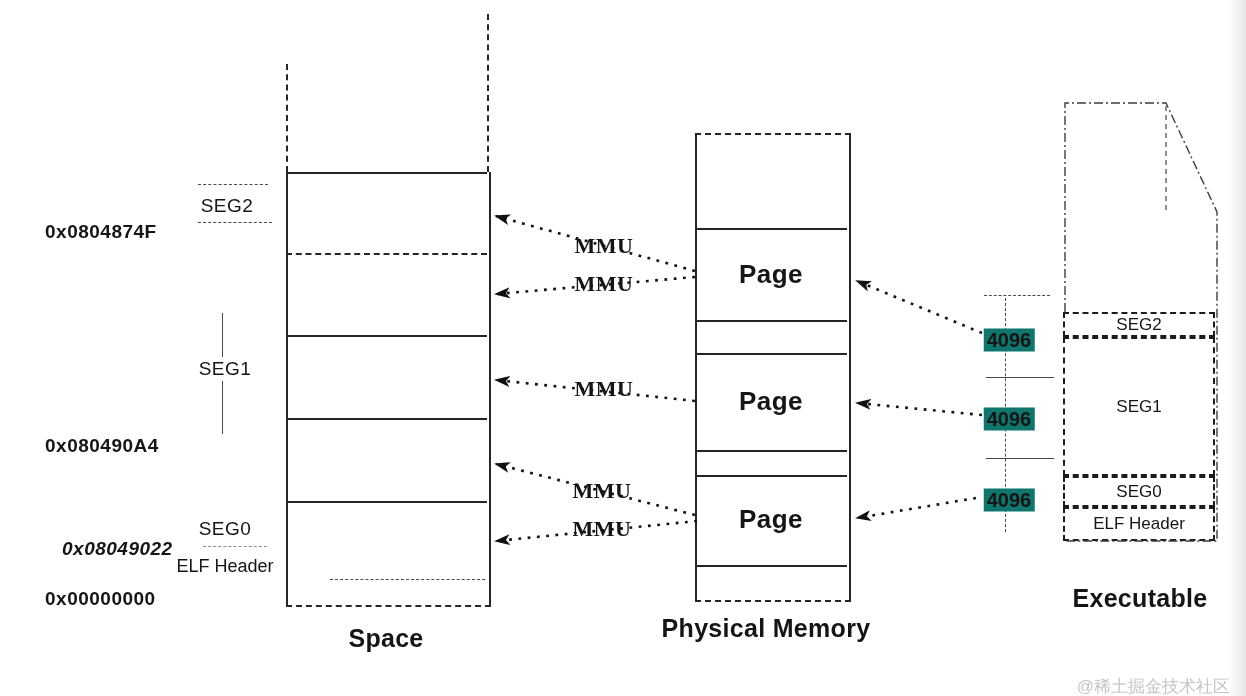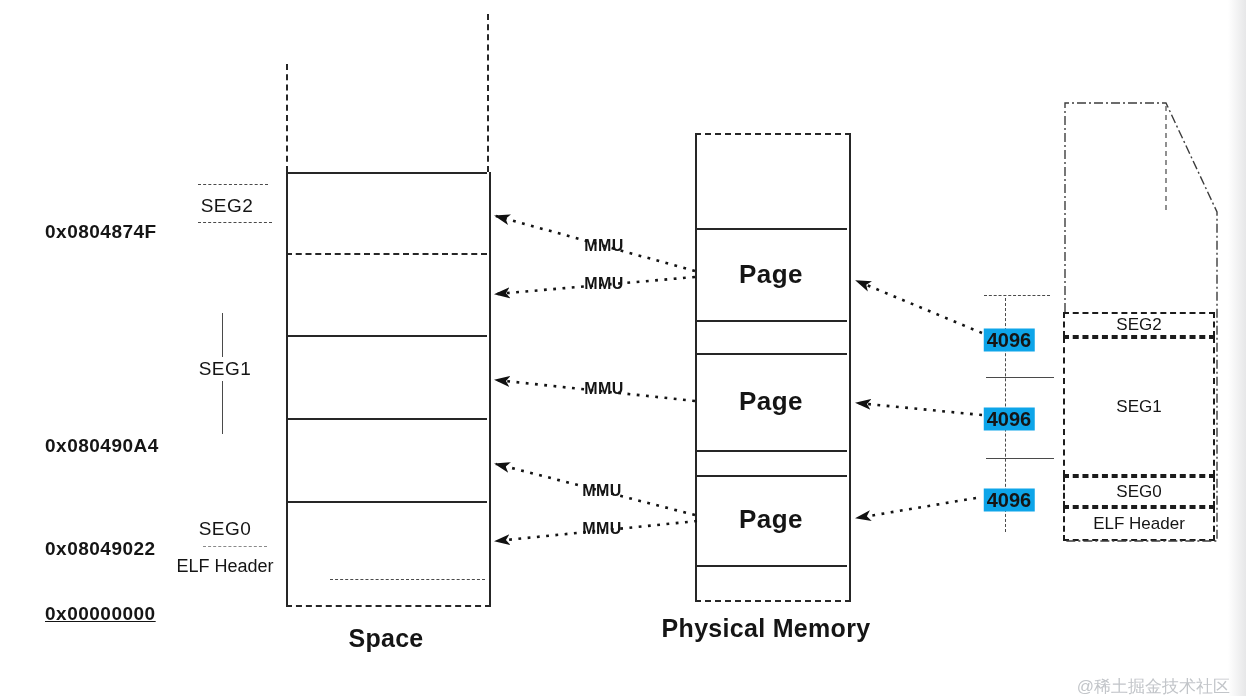--- a/index.html
+++ b/index.html
@@ -21,37 +21,37 @@
     border-left:2px solid #262626;border-right:2px solid #262626;border-bottom:2px dashed #262626;}
   .pm-box{left:695px;top:133px;width:152px;height:465px;
     border:2px solid #262626;border-top-style:dashed;border-bottom-style:dashed;}
   .xseg{left:1063px;width:152px;border:2.5px dashed #1c1c1c;background:#ffffff;
     display:flex;align-items:center;justify-content:center;font-size:17px;box-sizing:border-box;}
   
   .addr{font-weight:bold;font-size:19px;letter-spacing:.5px;white-space:nowrap;}
   .seglbl{font-size:19px;letter-spacing:.5px;}
   .elflbl{font-size:18px;}
   .pagelbl{font-weight:bold;font-size:26px;letter-spacing:.5px;}
-  .mmulbl{font-size:16px;font-weight:600;letter-spacing:.5px;z-index:6;}
-  .sizelbl{font-weight:bold;font-size:20px;background:#0ea5e9;padding:0 3px;z-index:6;}
+  .mmulbl{font-size:22px;font-weight:600;letter-spacing:.5px;z-index:6;font-family:Liberation Serif, serif;}
+  .sizelbl{font-weight:bold;font-size:20px;background:#0f766e;padding:0 3px;z-index:6;}
   .title{font-weight:bold;font-size:25px;letter-spacing:.3px;z-index:6;}
   .watermark{color:#c2c5c9;font-size:17px;z-index:6;}
   .arrow-layer{position:absolute;left:0;top:0;width:1246px;height:696px;z-index:5;pointer-events:none;}
   .edge-shade{right:0;top:0;width:18px;height:696px;
     background:linear-gradient(to right, rgba(190,190,195,0), rgba(185,186,190,0.35));z-index:7;}
 </style>
 </head>
 <body>
 
 <div class="canvas">
 
   <div class="abs addr" style="left:45px;top:221px;">0x0804874F</div>
   <div class="abs addr" style="left:45px;top:435px;">0x080490A4</div>
-  <div class="abs addr" style="left:45px;top:538px;">0x08049022</div>
-  <div class="abs addr" style="left:45px;top:603px;text-decoration:underline;">0x00000000</div>
+  <div class="abs addr" style="left:62px;top:538px;font-style:italic;">0x08049022</div>
+  <div class="abs addr" style="left:45px;top:588px;">0x00000000</div>
 
   <div class="abs ctr seglbl" style="left:227px;top:206px;">SEG2</div>
   <div class="abs ctr seglbl" style="left:225px;top:369px;">SEG1</div>
   <div class="abs ctr seglbl" style="left:225px;top:529px;">SEG0</div>
   <div class="abs ctr elflbl" style="left:225px;top:566px;">ELF Header</div>
 
   <div class="hl dash thin" style="left:198px;top:184px;width:70px;"></div>
   <div class="hl dash thin" style="left:198px;top:222px;width:74px;"></div>
   <div class="vl thin" style="left:222px;top:313px;height:44px;"></div>
   <div class="vl thin" style="left:222px;top:381px;height:53px;"></div>
@@ -102,20 +102,21 @@
   </div>
   <div class="abs xseg" style="top:337px;height:139px;">
     <span>SEG1</span>
   </div>
   <div class="abs xseg" style="top:476px;height:31px;">
     <span>SEG0</span>
   </div>
   <div class="abs xseg" style="top:507px;height:34px;">
     <span>ELF Header</span>
   </div>
+  <div class="abs ctr title" style="left:1140px;top:598px;">Executable</div>
 
   <svg class="arrow-layer" viewBox="0 0 1246 696">
     <defs>
       <marker id="ah" markerUnits="userSpaceOnUse" markerWidth="16" markerHeight="13" refX="14" refY="6.5" orient="auto">
         <path d="M0,1 L16,6.5 L0,12 L4,6.5 Z" fill="#111"></path>
       </marker>
     </defs>
 
     <g>
       <path d="M1065,312 L1065,103 L1166,103 L1217,212 L1217,541 L1065,541" fill="none" stroke="#3d3d3d" stroke-width="1.4" stroke-dasharray="9 3 2 3"></path>

